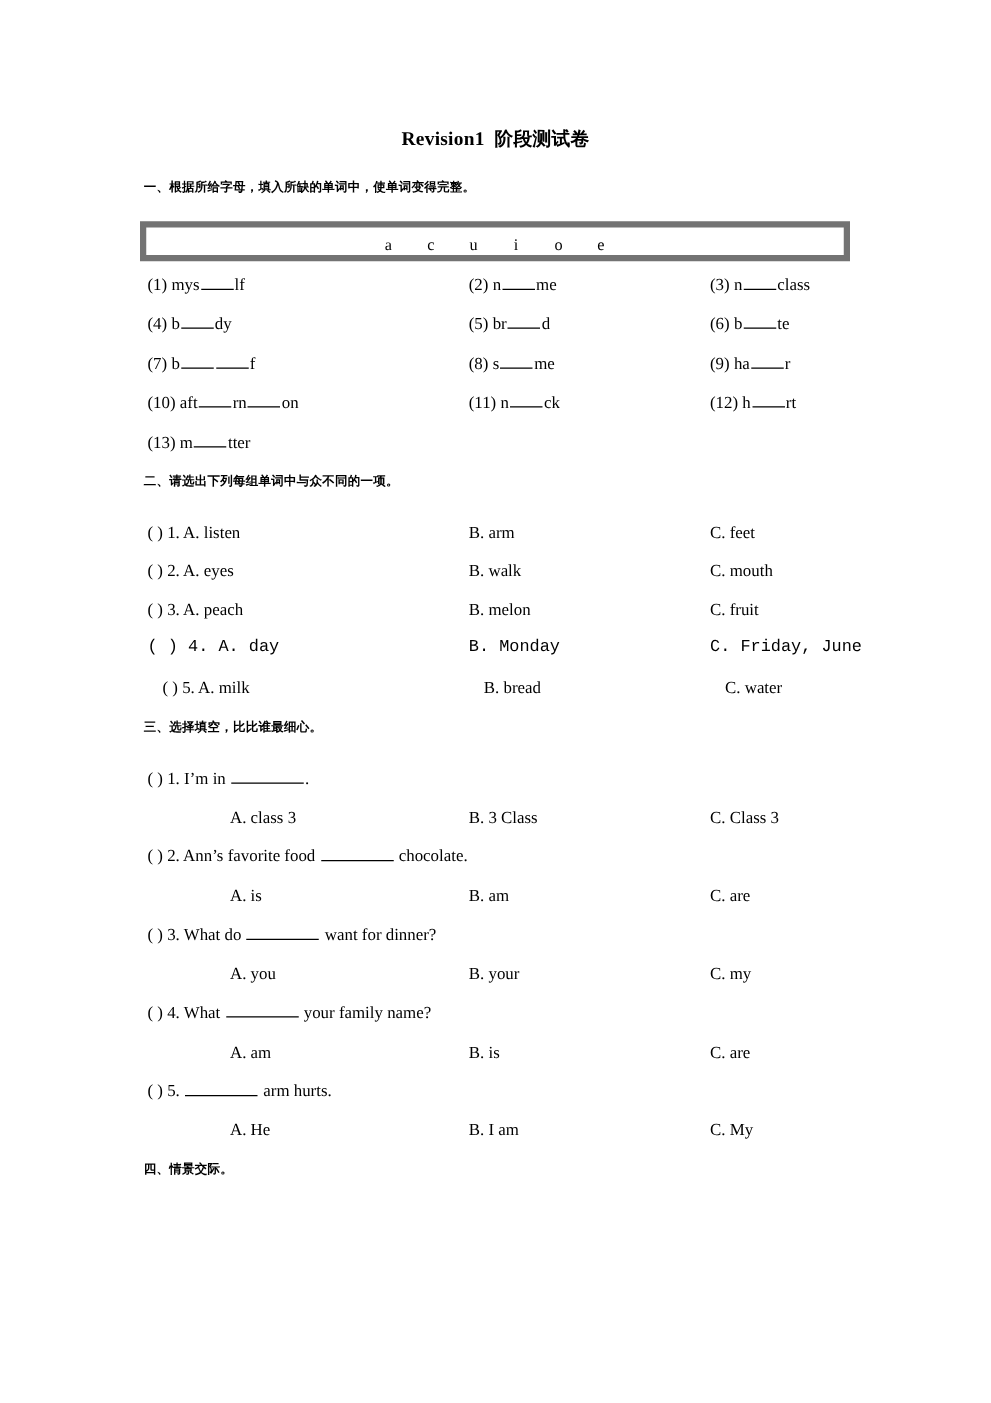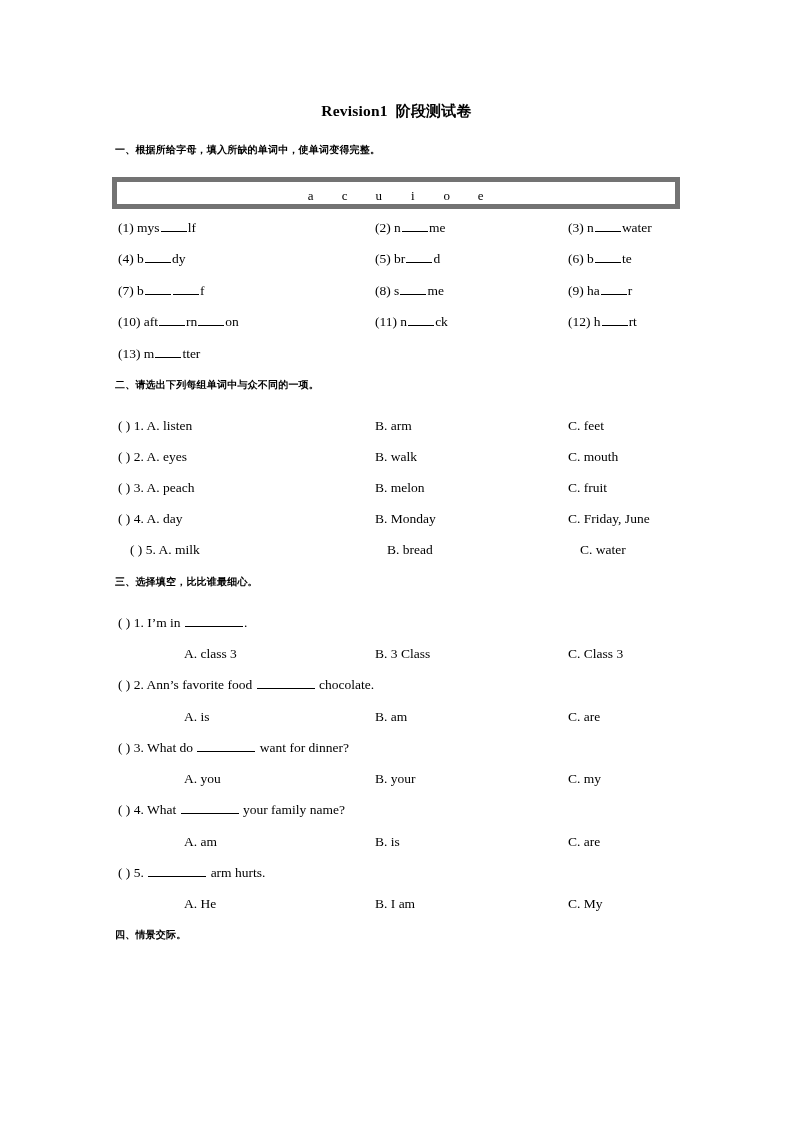--- a/index.html
+++ b/index.html
@@ -128,21 +128,21 @@
 
   <div class="letter-box">
     <div class="letters">
       <span>a</span><span>c</span><span>u</span><span>i</span><span>o</span><span>e</span>
     </div>
   </div>
 
   <div class="row" style="top:217px;">
     <span class="col c1"><span>(1) mys</span><span class="blank b-md"></span><span>lf</span></span>
     <span class="col c2"><span>(2) n</span><span class="blank b-md"></span><span>me</span></span>
-    <span class="col c3"><span>(3) n</span><span class="blank b-md"></span><span>water</span></span>
+    <span class="col c3"><span>(3) n</span><span class="blank b-md"></span><span>class</span></span>
   </div>
 
   <div class="row" style="top:248px;">
     <span class="col c1"><span>(4) b</span><span class="blank b-md"></span><span>dy</span></span>
     <span class="col c2"><span>(5) br</span><span class="blank b-md"></span><span>d</span></span>
     <span class="col c3"><span>(6) b</span><span class="blank b-md"></span><span>te</span></span>
   </div>
 
   <div class="row" style="top:280px;">
     <span class="col c1"><span>(7) b</span><span class="blank b-md"></span><span class="blank b-md"></span><span>f</span></span>
@@ -170,21 +170,21 @@
   <div class="row" style="top:446px;">
     <span class="col c1">(  ) 2. A. eyes</span>
     <span class="col c2">B. walk</span>
     <span class="col c3">C. mouth</span>
   </div>
   <div class="row" style="top:477px;">
     <span class="col c1">(  ) 3. A. peach</span>
     <span class="col c2">B. melon</span>
     <span class="col c3">C. fruit</span>
   </div>
-  <div class="row" style="top:508px;">
+  <div class="row" style="top:508px;font-family:Liberation Mono, monospace;">
     <span class="col c1">(  ) 4. A. day</span>
     <span class="col c2">B. Monday</span>
     <span class="col c3">C. Friday, June</span>
   </div>
   <div class="row" style="top:539px;margin-left:12px;">
     <span class="col c1">(  ) 5. A. milk</span>
     <span class="col c2">B. bread</span>
     <span class="col c3">C. water</span>
   </div>
 

